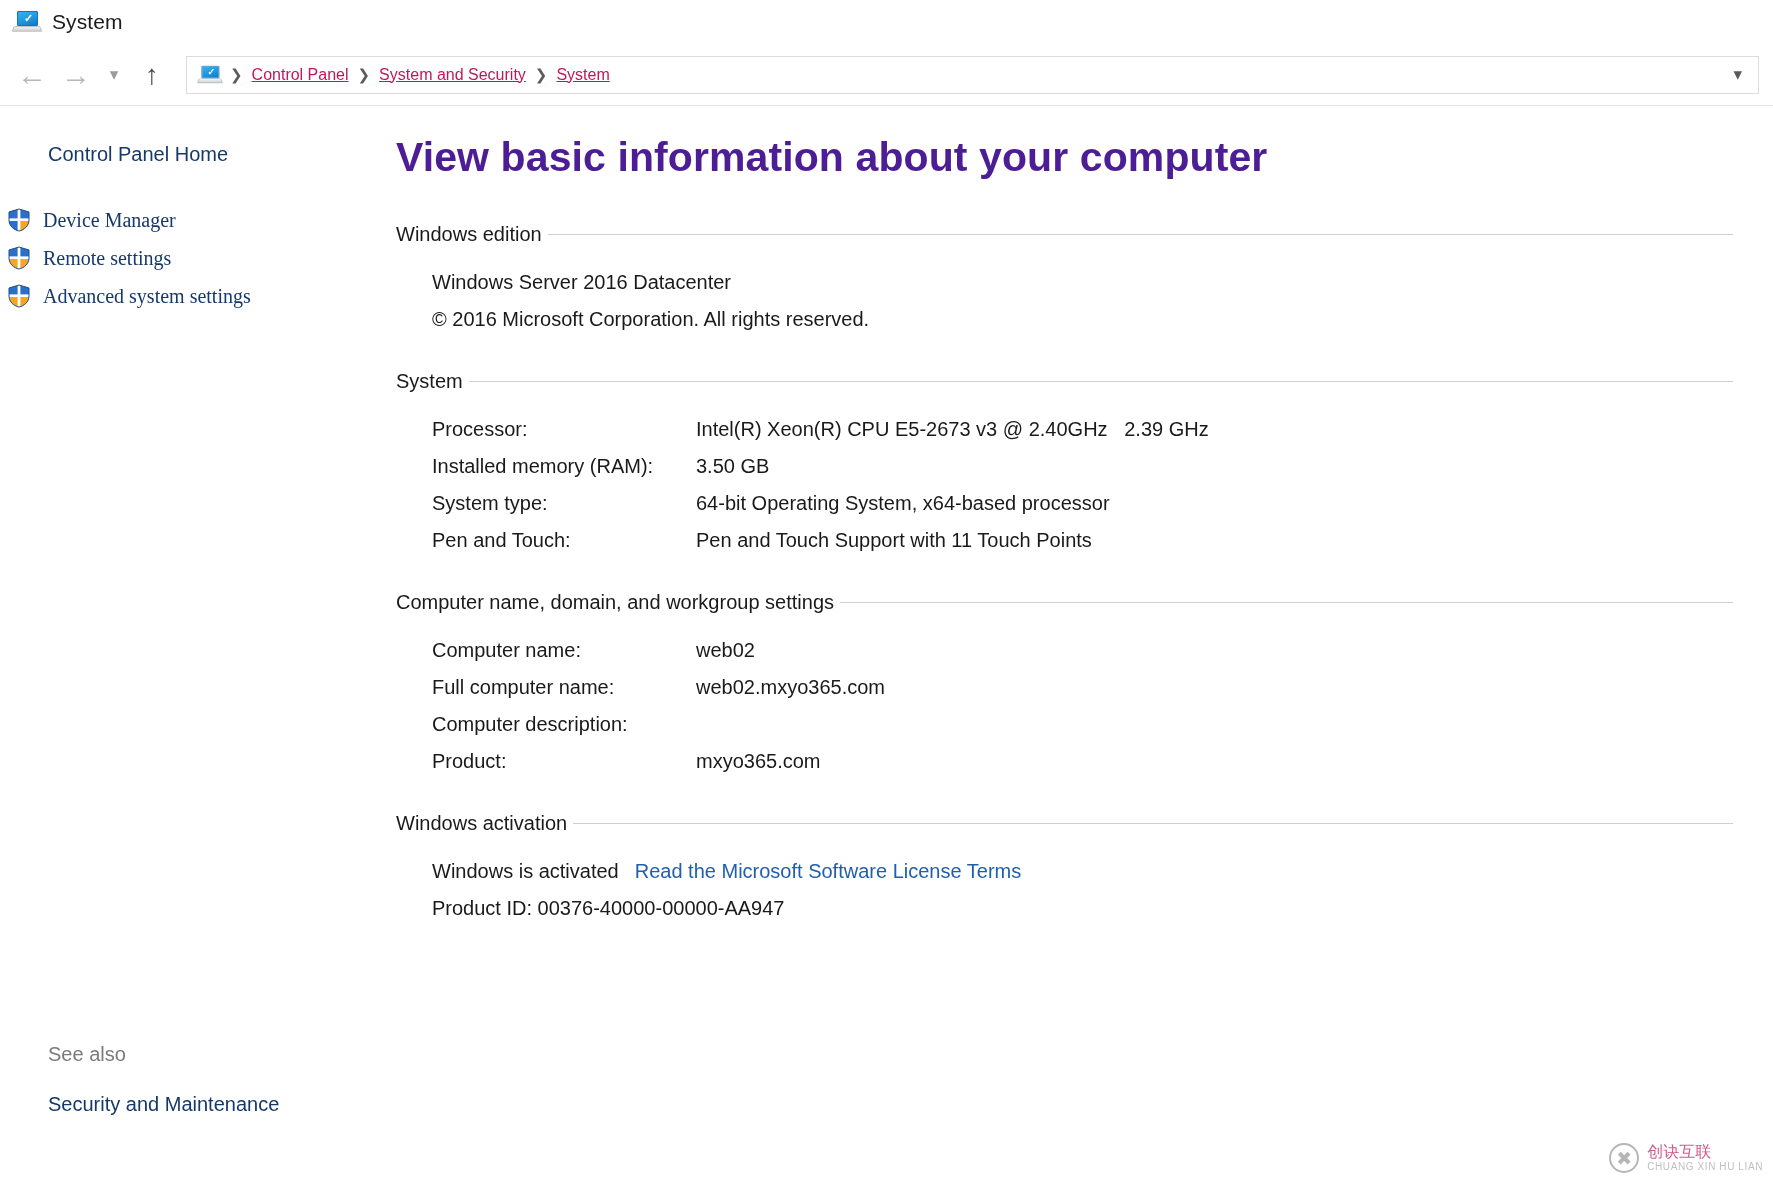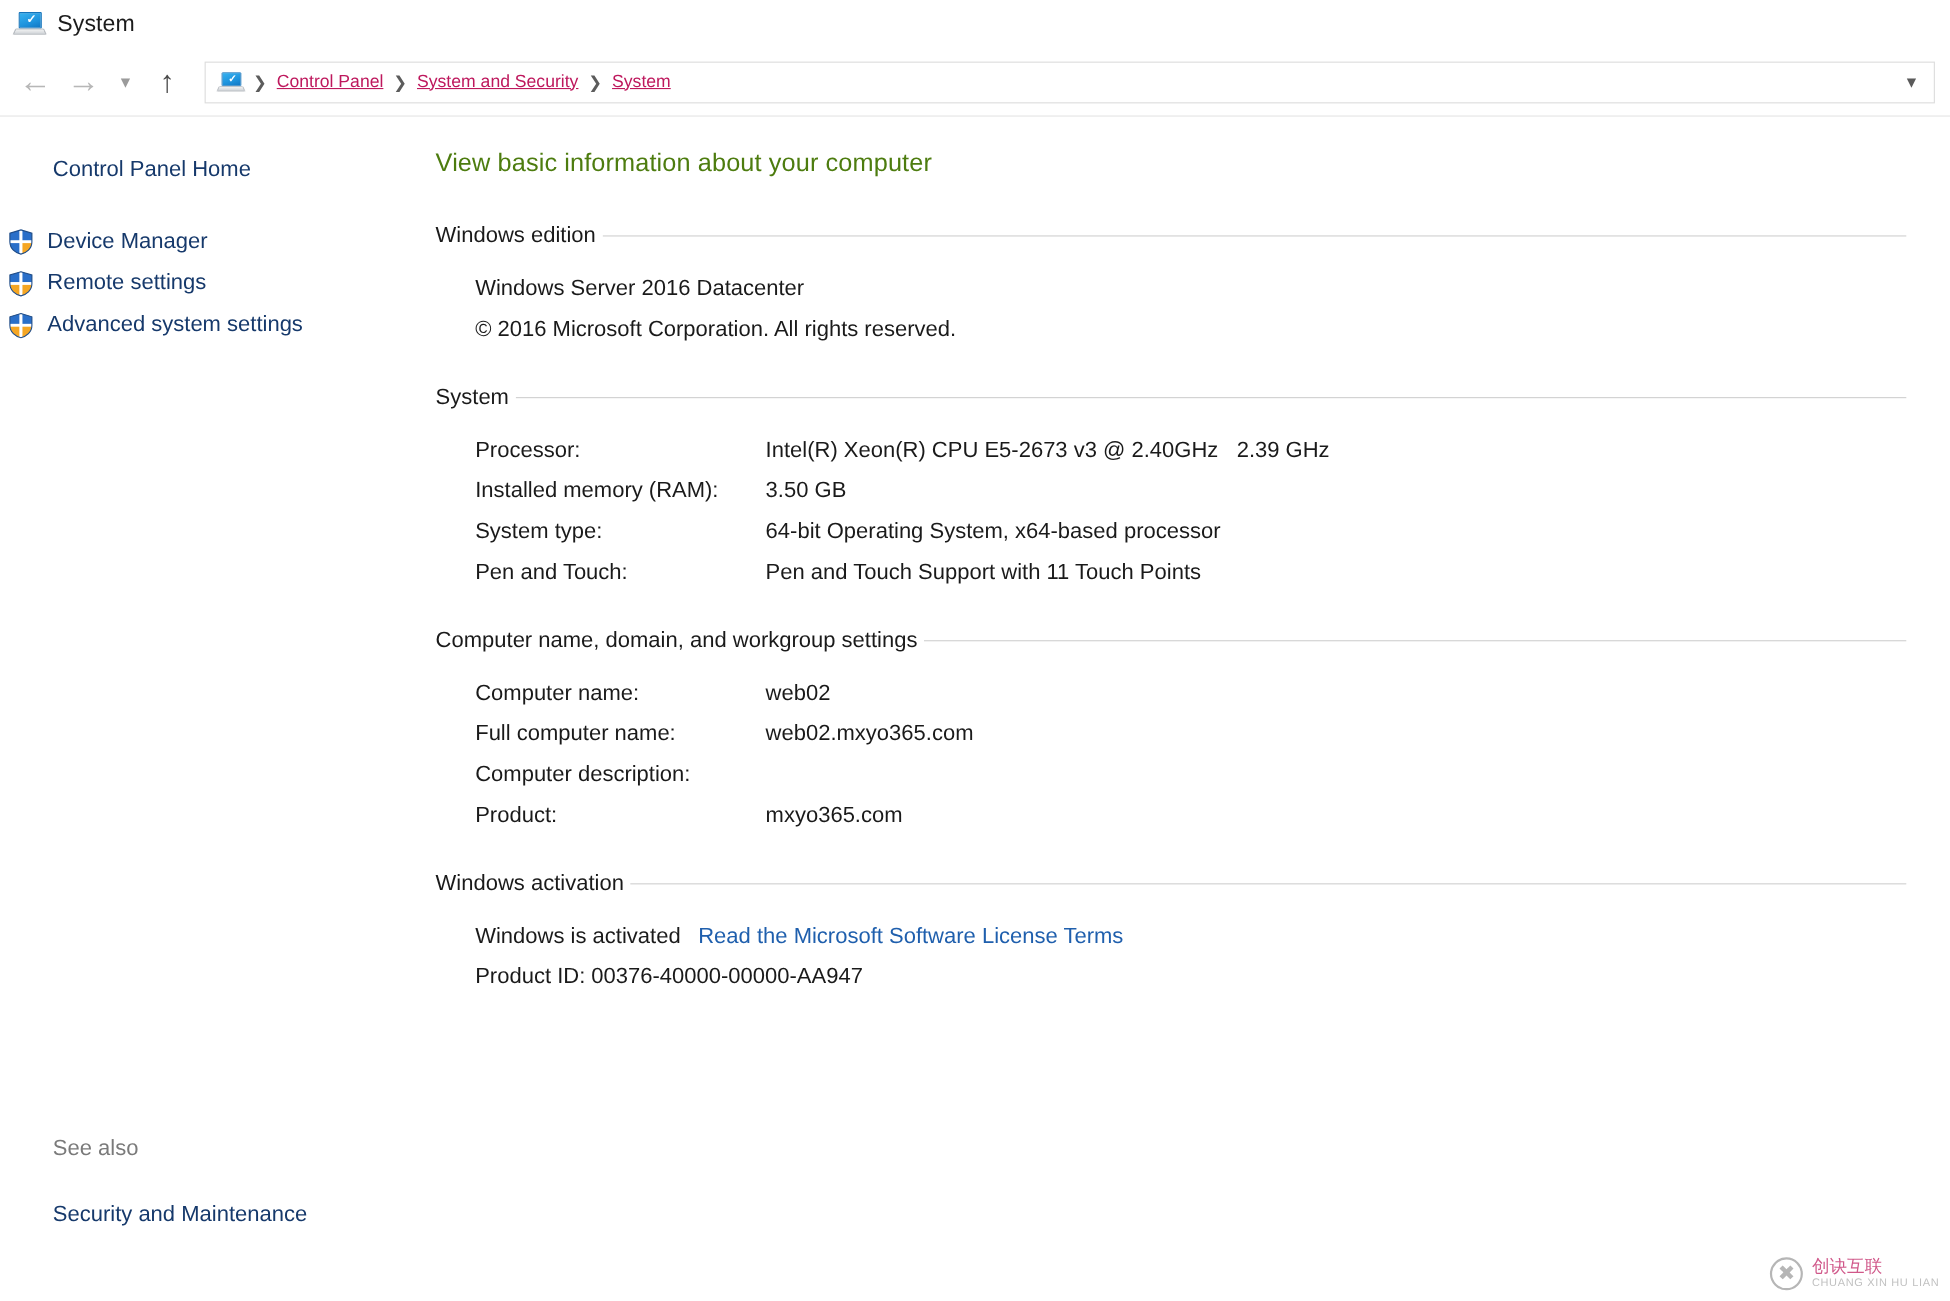--- a/index.html
+++ b/index.html
@@ -76,42 +76,42 @@
   
   .content { display: flex; height: calc(1183px - 44px - 63px); }
 
   .sidebar { width: 388px; flex: none; padding: 30px 0 0 0; position: relative; }
   .side-link {
     font-size: 20px; color: #16396b; padding: 7px 0 7px 48px;
     display: flex; align-items: flex-end; white-space: nowrap;
   }
   .side-link.home { padding-left: 48px; margin-bottom: 28px; }
   .side-link .lbl { margin-left: 0; }
-  .side-shield-row { display: flex; align-items: flex-start; padding: 7px 0 7px 8px; }
+  .side-shield-row { display: flex; align-items: flex-end; padding: 7px 0 7px 8px; font-family: Liberation Serif, serif; }
   .side-shield-row .lbl {
     font-size: 20px; color: #16396b; margin-left: 13px; white-space: nowrap;
   }
 
   
   .shield { width: 22px; height: 24px; flex: none; position: relative; }
   .shield svg { display: block; }
 
   .seealso {
-    position: absolute; left: 48px; bottom: 126px;
+    position: absolute; left: 48px; bottom: 116px;
     font-size: 20px; color: #7a7a7a;
   }
   .seealso-link {
     position: absolute; left: 48px; bottom: 66px;
     font-size: 20px; color: #16396b; white-space: nowrap;
   }
 
   .main { flex: 1; padding: 28px 40px 0 8px; position: relative; }
 
   .page-title {
-    font-size: 23px; color: #4d7c0f; font-weight: normal;
+    font-size: 41px; color: #4c1d95; font-weight: bold;
     margin: 0 0 42px 0; letter-spacing: .1px;
   }
 
   .section { margin-bottom: 6px; }
   .section-head {
     display: flex; align-items: center; margin-bottom: 18px;
   }
   .section-head .sh-label { font-size: 20px; color: #1a1a1a; white-space: nowrap; }
   .section-head .sh-rule {
     flex: 1; height: 1px; background: #cfcfcf; margin-left: 6px;

